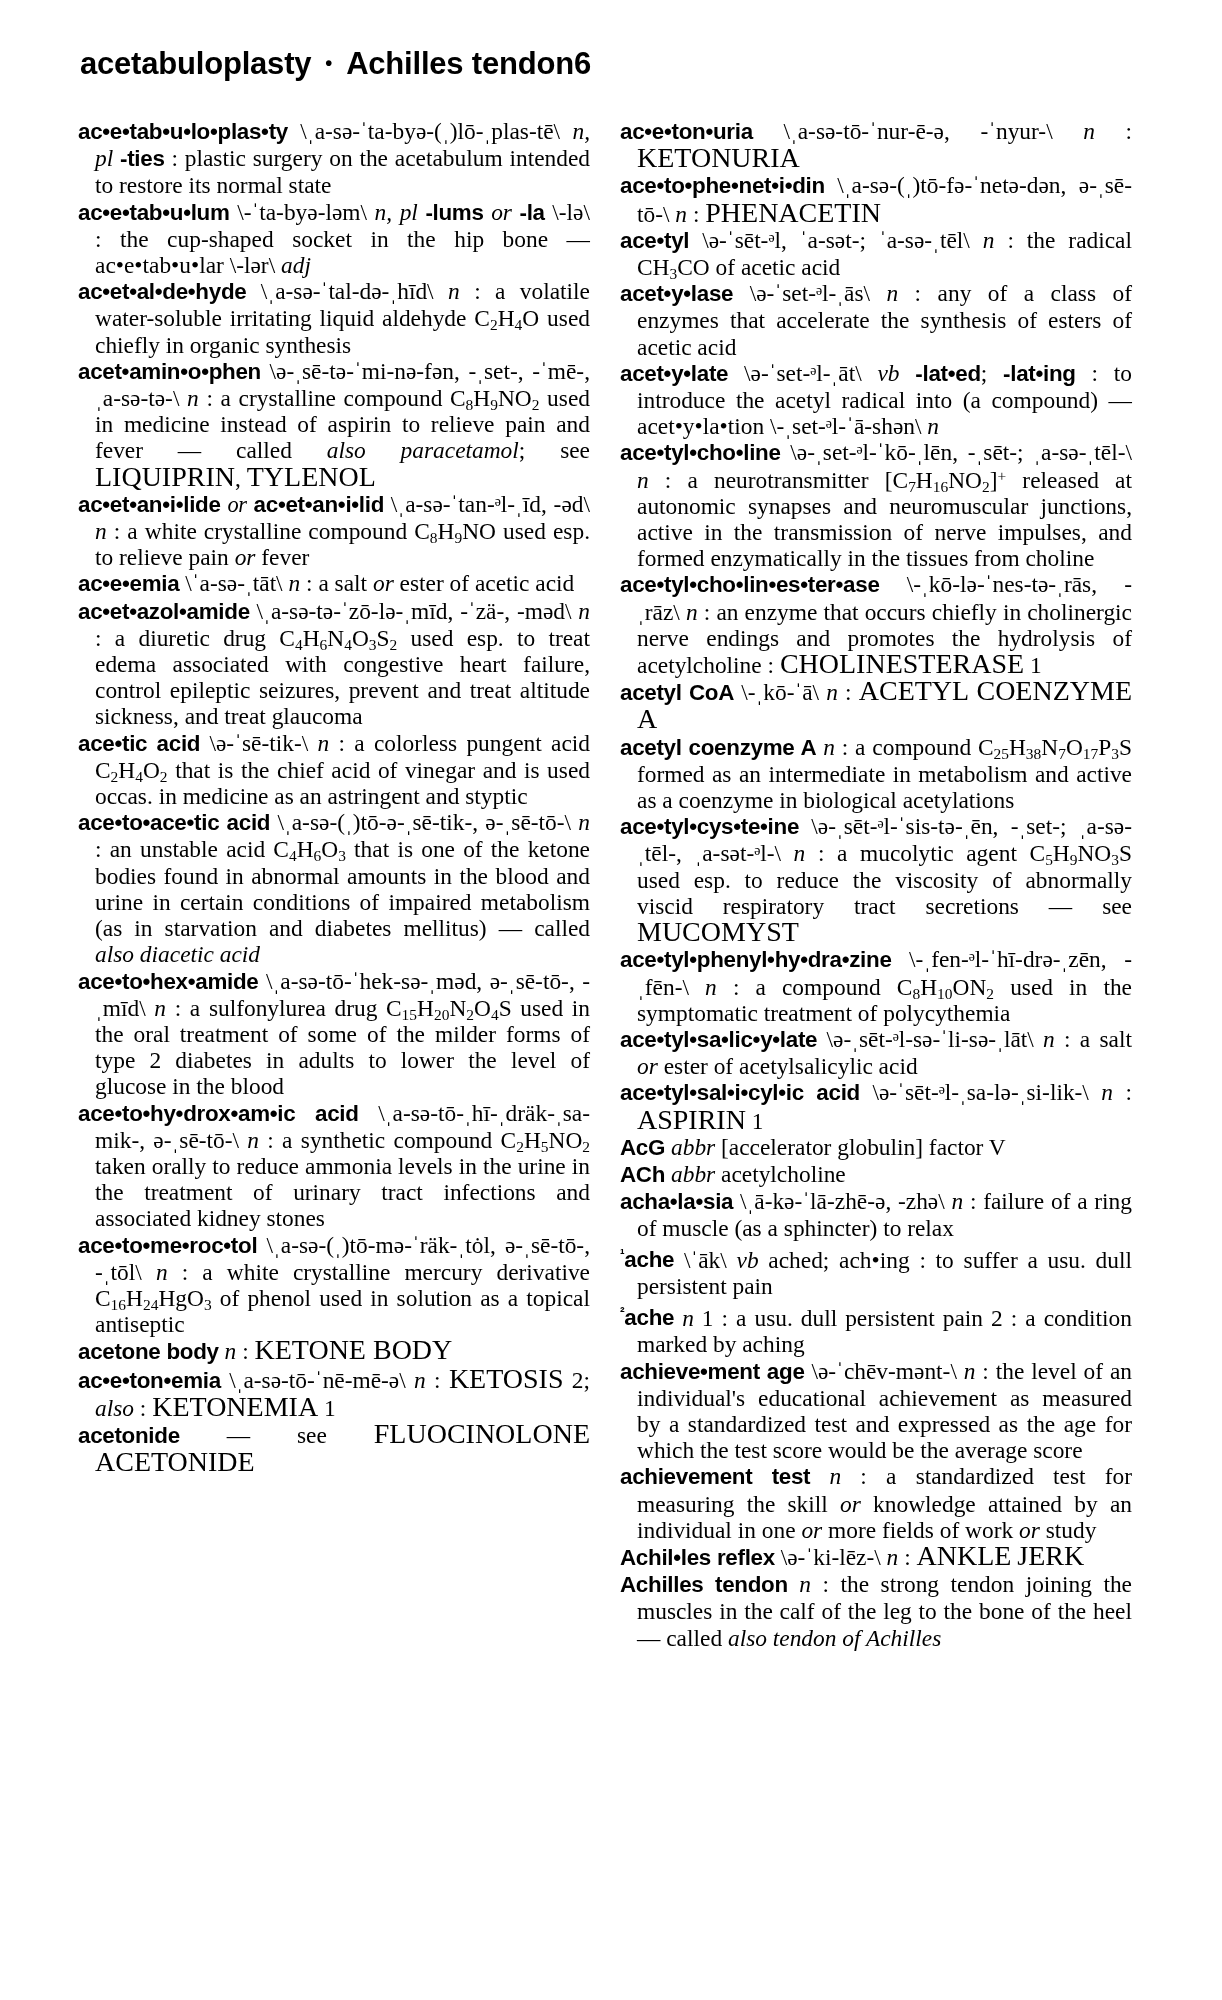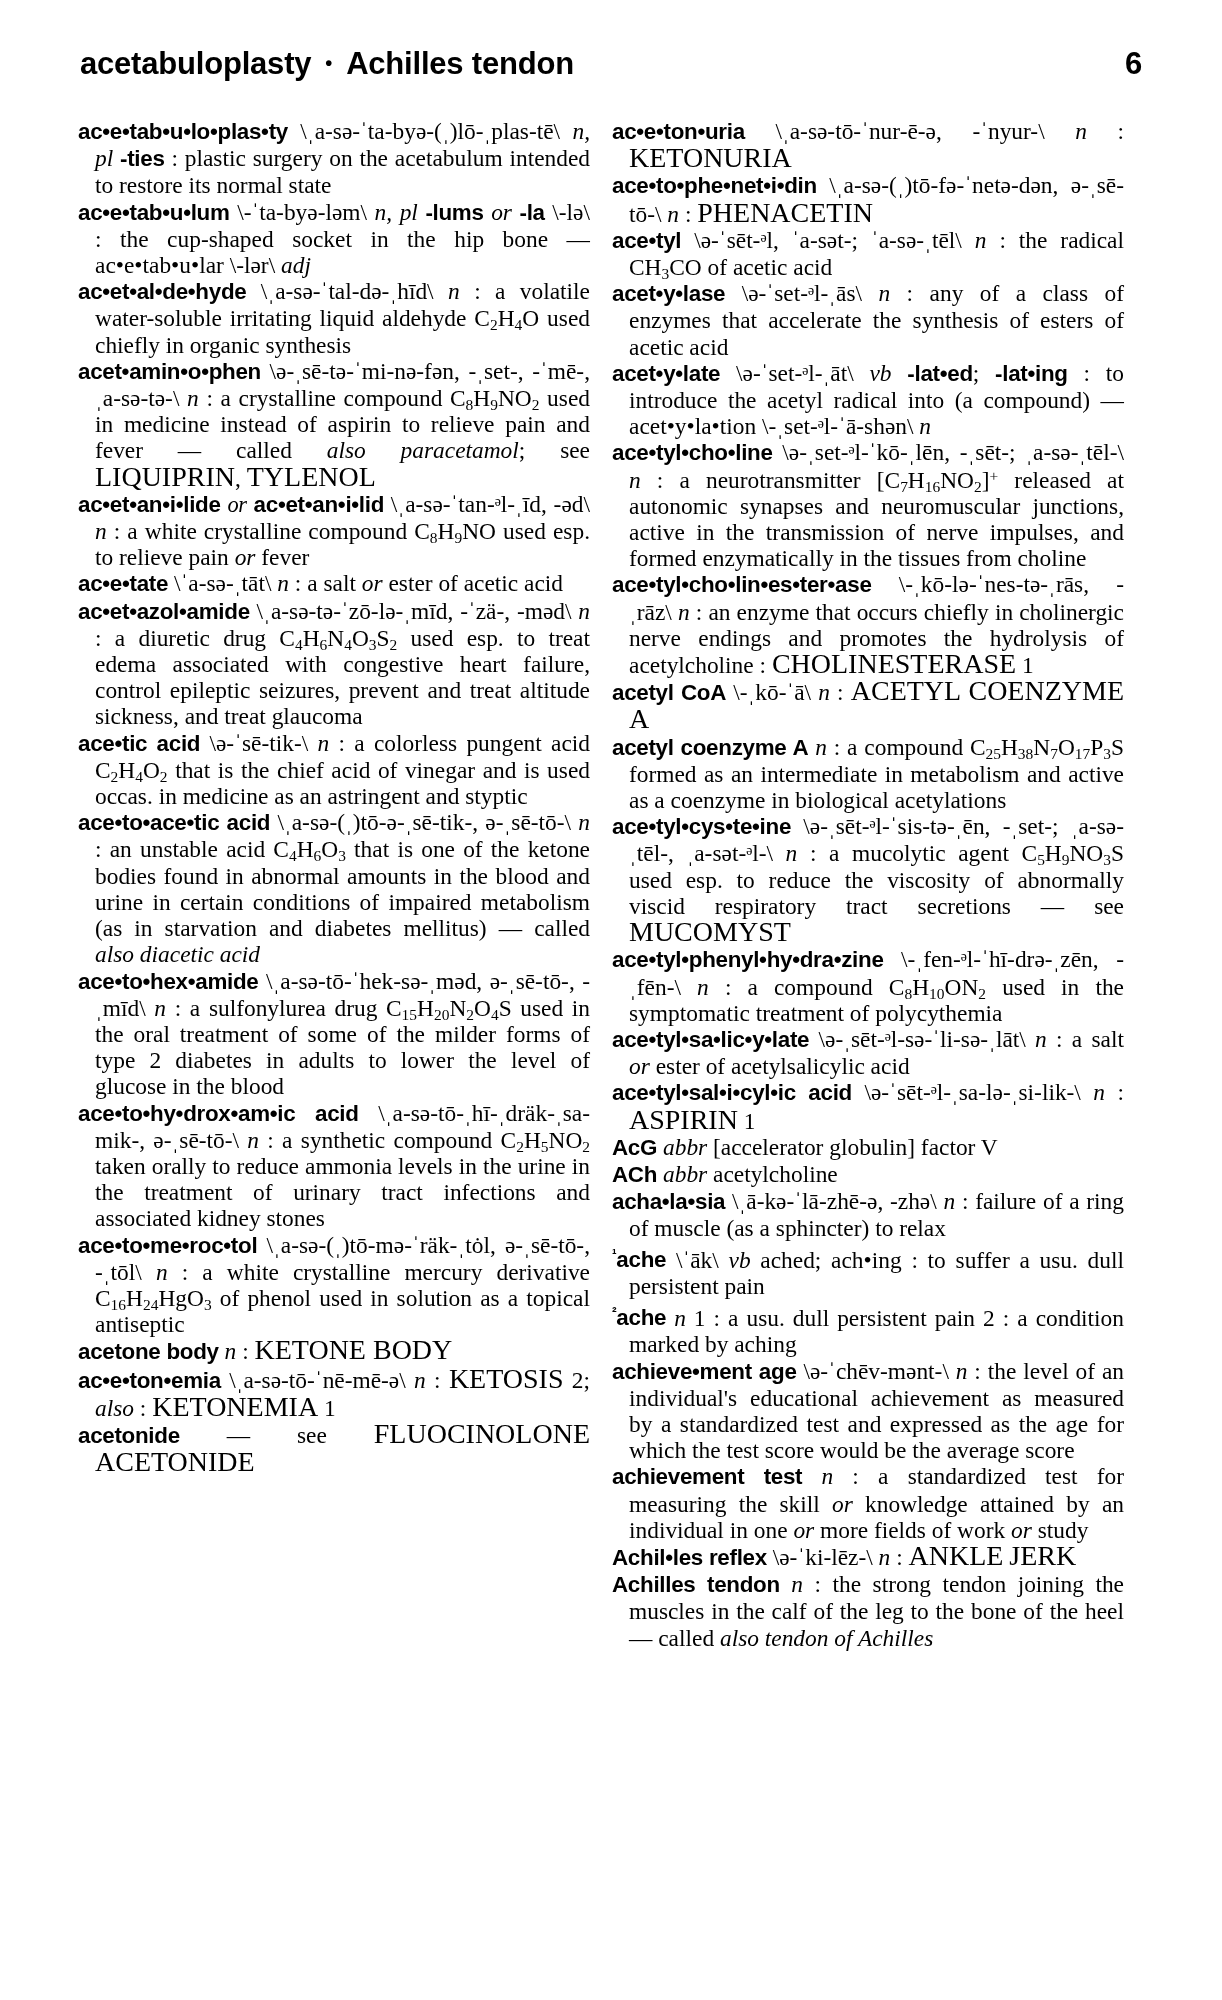--- a/index.html
+++ b/index.html
@@ -18,21 +18,20 @@
     position: relative;
     width: 1222px;
     height: 2000px;
     box-sizing: border-box;
     padding: 46px 78px 0 78px;
   }
   
   .runhead {
     display: flex;
     align-items: baseline;
-    justify-content: space-between;
     font-family: "Liberation Sans", sans-serif;
     font-weight: bold;
     font-size: 31px;
     letter-spacing: -0.2px;
     margin: 0 0 18px 0;
     padding: 0 2px;
   }
   .runhead-words {
     display: flex;
     align-items: baseline;
@@ -44,21 +43,21 @@
     position: relative;
     top: -4px;
   }
   .runhead-folio {
     font-size: 31px;
     font-weight: bold;
   }
   
   .columns {
     display: flex;
-    gap: 22px;
+    gap: 30px;
     align-items: flex-start;
     margin-top: 36px;
   }
   .col {
     width: 512px;
     font-size: 23.4px;
     line-height: 26.2px;
     text-align: justify;
     text-align-last: left;
     hyphens: none;
@@ -105,21 +104,21 @@
     <div class="runhead-folio">6</div>
   </div>
 
   <div class="columns">
     <div class="col" id="col-left">
         <p class="entry"><span><span class="hw">ac•e•tab•u•lo•plas•ty</span></span><span> \ˌa-sə-ˈta-byə-(ˌ)lō-ˌplas-tē\ <span class="ital">n, pl</span> <span class="hw">-ties</span> : plastic surgery on the acetabulum intended to restore its normal state</span></p>
         <p class="entry"><span><span class="hw">ac•e•tab•u•lum</span></span><span> \-ˈta-byə-ləm\ <span class="ital">n, pl</span> <span class="hw">-lums</span> <span class="ital">or</span> <span class="hw">-la</span> \-lə\ : the cup-shaped socket in the hip bone — ac•e•tab•u•lar \-lər\ <span class="ital">adj</span></span></p>
         <p class="entry"><span><span class="hw">ac•et•al•de•hyde</span></span><span> \ˌa-sə-ˈtal-də-ˌhīd\ <span class="ital">n</span> : a volatile water-soluble irritating liquid aldehyde C<sub>2</sub>H<sub>4</sub>O used chiefly in organic synthesis</span></p>
         <p class="entry"><span><span class="hw">acet•amin•o•phen</span></span><span> \ə-ˌsē-tə-ˈmi-nə-fən, -ˌset-, -ˈmē-, ˌa-sə-tə-\ <span class="ital">n</span> : a crystalline compound C<sub>8</sub>H<sub>9</sub>NO<sub>2</sub> used in medicine instead of aspirin to relieve pain and fever — called <span class="ital">also</span> <span class="ital">paracetamol</span>; see <span class="sc">LIQUIPRIN</span>, <span class="sc">TYLENOL</span></span></p>
         <p class="entry"><span><span class="hw">ac•et•an•i•lide <span class="ital" style="font-family:'Liberation Serif',serif;font-weight:normal">or</span> ac•et•an•i•lid</span></span><span> \ˌa-sə-ˈtan-ᵊl-ˌīd, -əd\ <span class="ital">n</span> : a white crystalline compound C<sub>8</sub>H<sub>9</sub>NO used esp. to relieve pain <span class="ital">or</span> fever</span></p>
-        <p class="entry"><span><span class="hw">ac•e•tate</span></span><span> \ˈa-sə-ˌtāt\ <span class="ital">n</span> : a salt <span class="ital">or</span> ester of acetic acid</span></p>
+        <p class="entry"><span><span class="hw">ac•e•emia</span></span><span> \ˈa-sə-ˌtāt\ <span class="ital">n</span> : a salt <span class="ital">or</span> ester of acetic acid</span></p>
         <p class="entry"><span><span class="hw">ac•et•azol•amide</span></span><span> \ˌa-sə-tə-ˈzō-lə-ˌmīd, -ˈzä-, -məd\ <span class="ital">n</span> : a diuretic drug C<sub>4</sub>H<sub>6</sub>N<sub>4</sub>O<sub>3</sub>S<sub>2</sub> used esp. to treat edema associated with congestive heart failure, control epileptic seizures, prevent and treat altitude sickness, and treat glaucoma</span></p>
         <p class="entry"><span><span class="hw">ace•tic acid</span></span><span> \ə-ˈsē-tik-\ <span class="ital">n</span> : a colorless pungent acid C<sub>2</sub>H<sub>4</sub>O<sub>2</sub> that is the chief acid of vinegar and is used occas. in medicine as an astringent and styptic</span></p>
         <p class="entry"><span><span class="hw">ace•to•ace•tic acid</span></span><span> \ˌa-sə-(ˌ)tō-ə-ˌsē-tik-, ə-ˌsē-tō-\ <span class="ital">n</span> : an unstable acid C<sub>4</sub>H<sub>6</sub>O<sub>3</sub> that is one of the ketone bodies found in abnormal amounts in the blood and urine in certain conditions of impaired metabolism (as in starvation and diabetes mellitus) — called <span class="ital">also</span> <span class="ital">diacetic acid</span></span></p>
         <p class="entry"><span><span class="hw">ace•to•hex•amide</span></span><span> \ˌa-sə-tō-ˈhek-sə-ˌməd, ə-ˌsē-tō-, -ˌmīd\ <span class="ital">n</span> : a sulfonylurea drug C<sub>15</sub>H<sub>20</sub>N<sub>2</sub>O<sub>4</sub>S used in the oral treatment of some of the milder forms of type 2 diabetes in adults to lower the level of glucose in the blood</span></p>
         <p class="entry"><span><span class="hw">ace•to•hy•drox•am•ic acid</span></span><span> \ˌa-sə-tō-ˌhī-ˌdräk-ˌsa-mik-, ə-ˌsē-tō-\ <span class="ital">n</span> : a synthetic compound C<sub>2</sub>H<sub>5</sub>NO<sub>2</sub> taken orally to reduce ammonia levels in the urine in the treatment of urinary tract infections and associated kidney stones</span></p>
         <p class="entry"><span><span class="hw">ace•to•me•roc•tol</span></span><span> \ˌa-sə-(ˌ)tō-mə-ˈräk-ˌtȯl, ə-ˌsē-tō-, -ˌtōl\ <span class="ital">n</span> : a white crystalline mercury derivative C<sub>16</sub>H<sub>24</sub>HgO<sub>3</sub> of phenol used in solution as a topical antiseptic</span></p>
         <p class="entry"><span><span class="hw">acetone body</span></span><span> <span class="ital">n</span> : <span class="sc">KETONE BODY</span></span></p>
         <p class="entry"><span><span class="hw">ac•e•ton•emia</span></span><span> \ˌa-sə-tō-ˈnē-mē-ə\ <span class="ital">n</span> : <span class="sc">KETOSIS</span> 2; <span class="ital">also</span> : <span class="sc">KETONEMIA</span> 1</span></p>
         <p class="entry"><span><span class="hw">acetonide</span></span><span> — see <span class="sc">FLUOCINOLONE</span> <span class="sc">ACETONIDE</span></span></p>
       </div>

